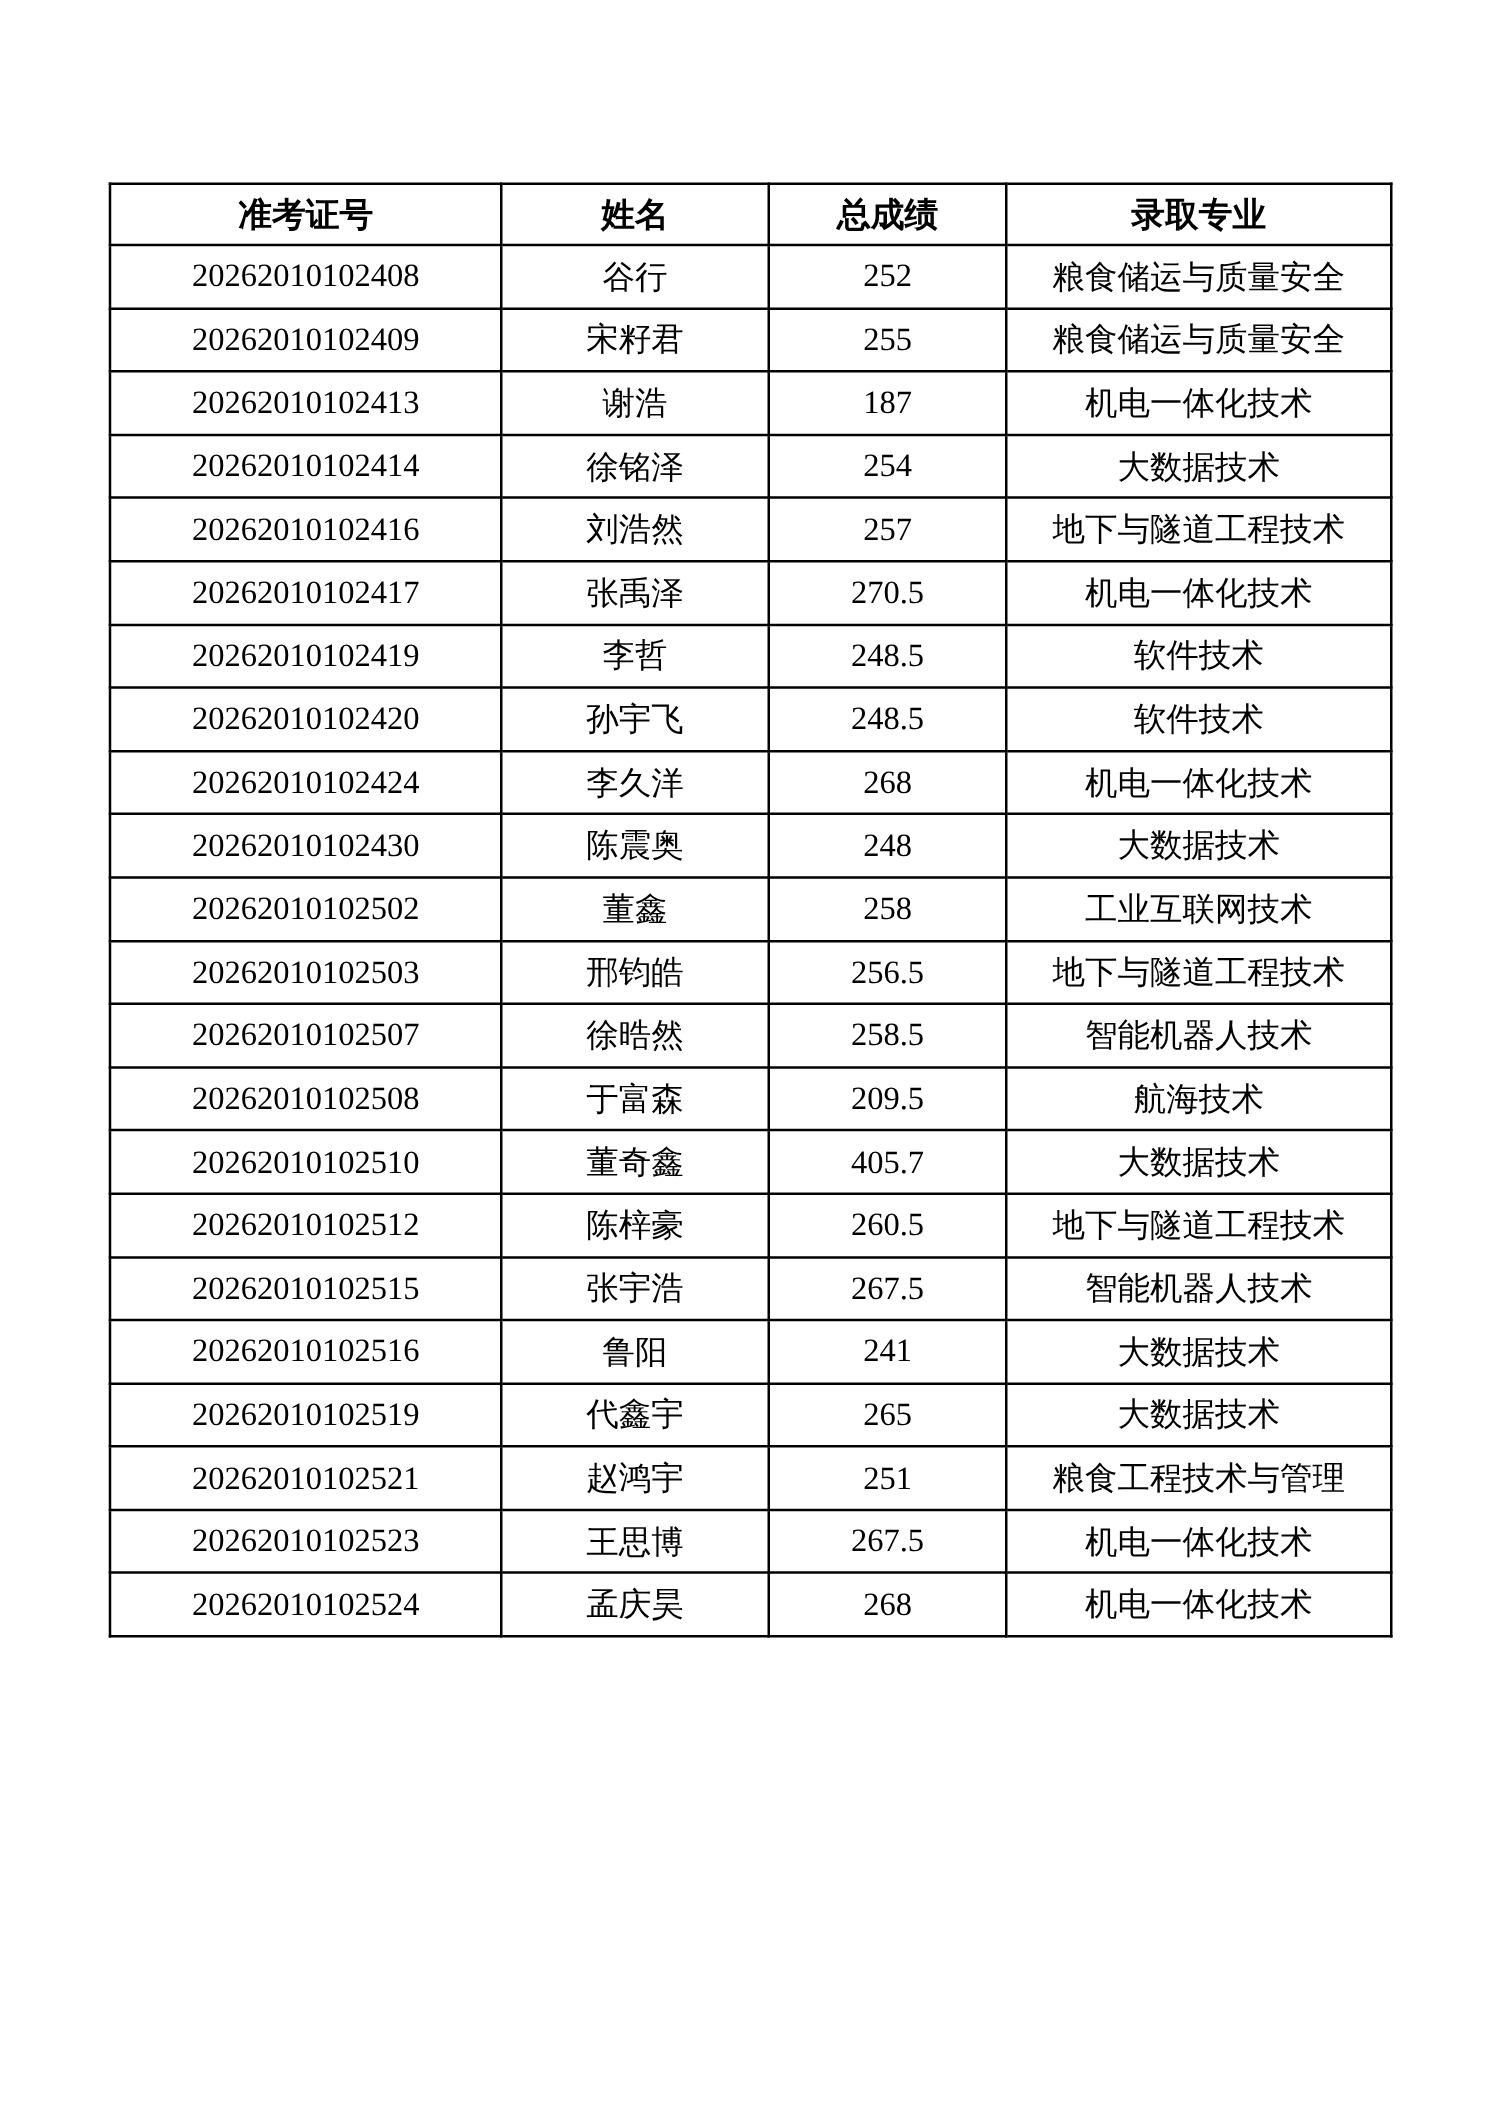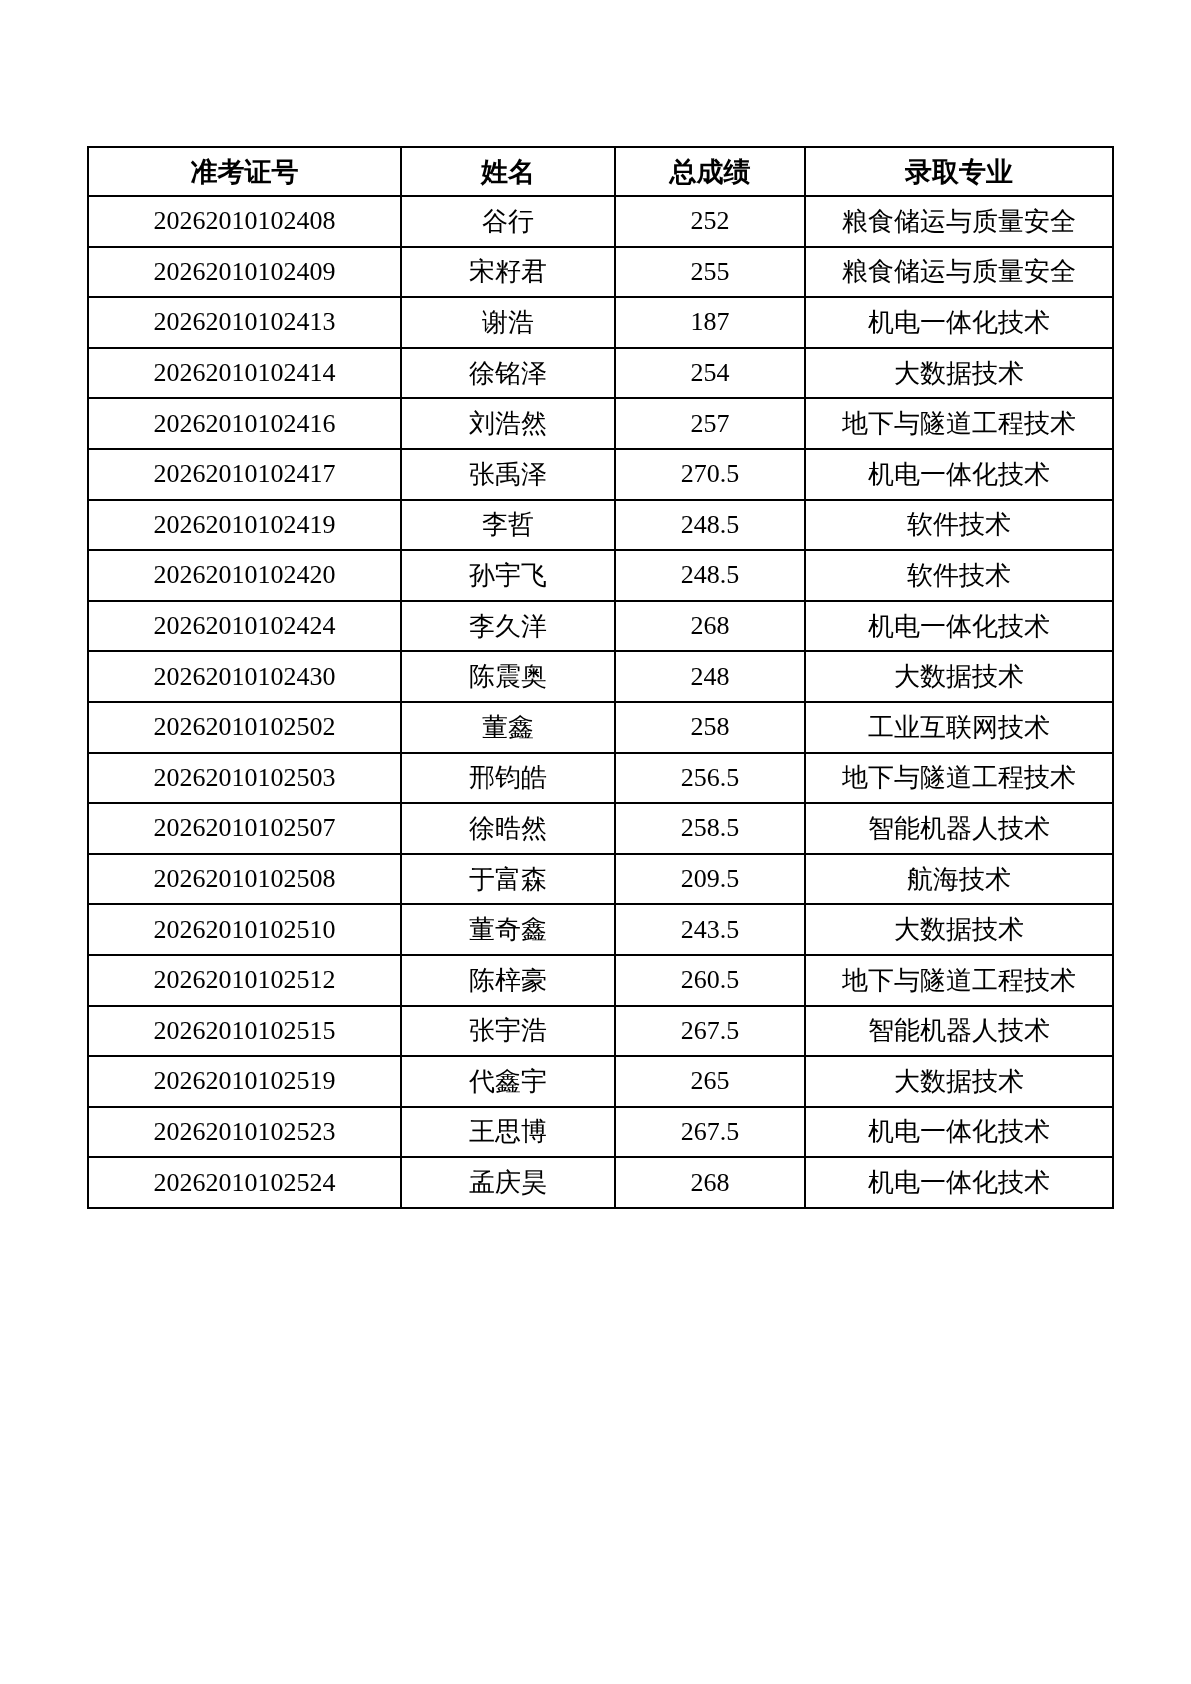--- a/index.html
+++ b/index.html
@@ -155,40 +155,52 @@
         </tr>
         <tr>
           <td>20262010102508</td>
           <td>于富森</td>
           <td>209.5</td>
           <td>航海技术</td>
         </tr>
         <tr>
           <td>20262010102510</td>
           <td>董奇鑫</td>
-          <td>243.5</td>
+          <td>405.7</td>
           <td>大数据技术</td>
         </tr>
         <tr>
           <td>20262010102512</td>
           <td>陈梓豪</td>
           <td>260.5</td>
           <td>地下与隧道工程技术</td>
         </tr>
         <tr>
           <td>20262010102515</td>
           <td>张宇浩</td>
           <td>267.5</td>
           <td>智能机器人技术</td>
         </tr>
         <tr>
+          <td>20262010102516</td>
+          <td>鲁阳</td>
+          <td>241</td>
+          <td>大数据技术</td>
+        </tr>
+        <tr>
           <td>20262010102519</td>
           <td>代鑫宇</td>
           <td>265</td>
           <td>大数据技术</td>
+        </tr>
+        <tr>
+          <td>20262010102521</td>
+          <td>赵鸿宇</td>
+          <td>251</td>
+          <td>粮食工程技术与管理</td>
         </tr>
         <tr>
           <td>20262010102523</td>
           <td>王思博</td>
           <td>267.5</td>
           <td>机电一体化技术</td>
         </tr>
         <tr>
           <td>20262010102524</td>
           <td>孟庆昊</td>

